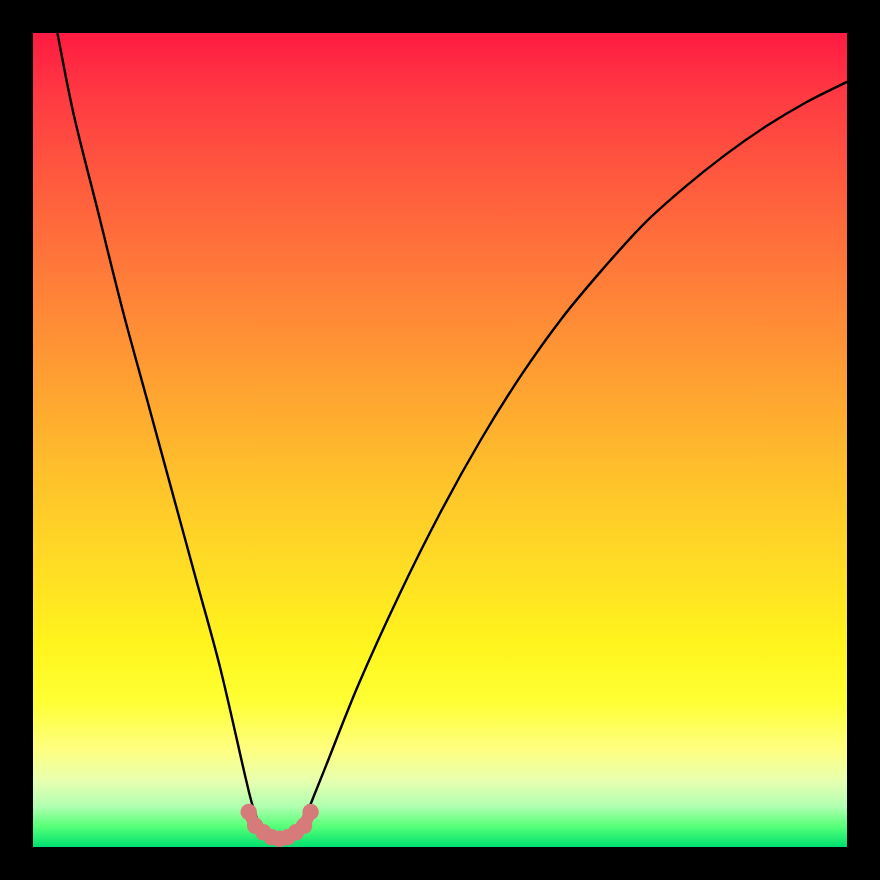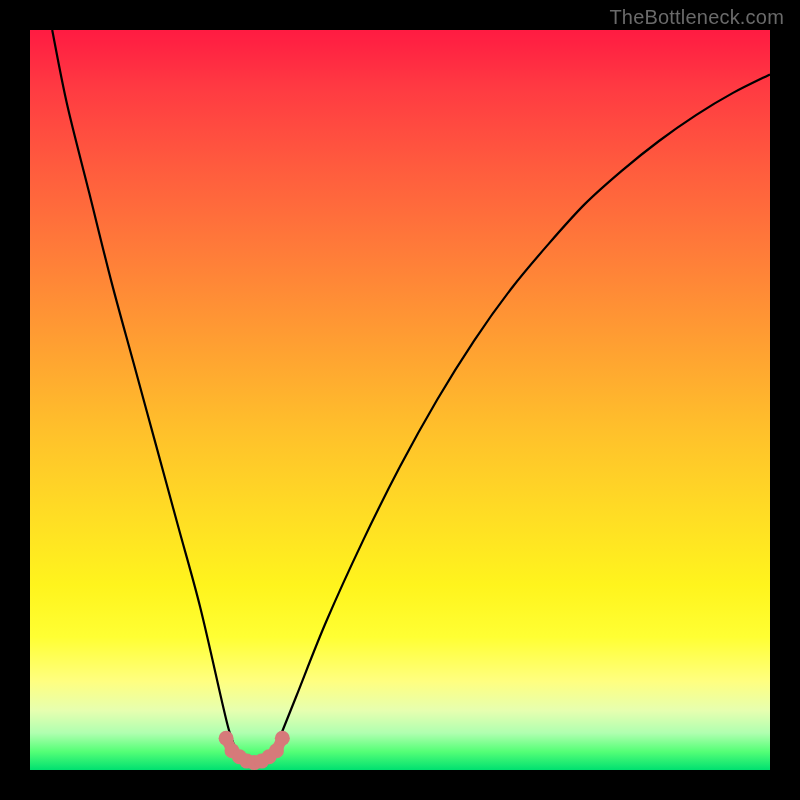--- a/index.html
+++ b/index.html
@@ -78,14 +78,13 @@
           <circle cx="216.82" cy="731.12" r="7.5" fill="#d67a7a"></circle>
           <circle cx="224.22" cy="732.60" r="7.5" fill="#d67a7a"></circle>
           <circle cx="231.62" cy="731.12" r="7.5" fill="#d67a7a"></circle>
           <circle cx="239.02" cy="726.68" r="7.5" fill="#d67a7a"></circle>
           <circle cx="246.42" cy="720.76" r="7.5" fill="#d67a7a"></circle>
           <circle cx="252.34" cy="708.18" r="7.5" fill="#d67a7a"></circle>
         </g>
     </svg>
   </div>
 
-  <div class="watermark">TheBottleneck.com</div>
 </div>
 
 </body></html>

